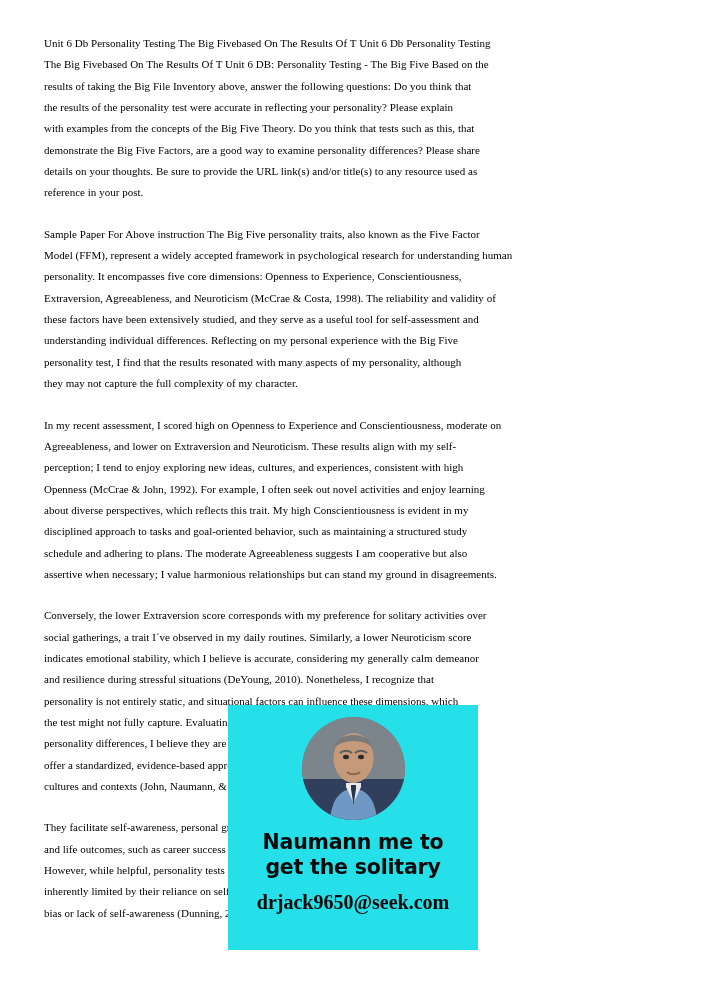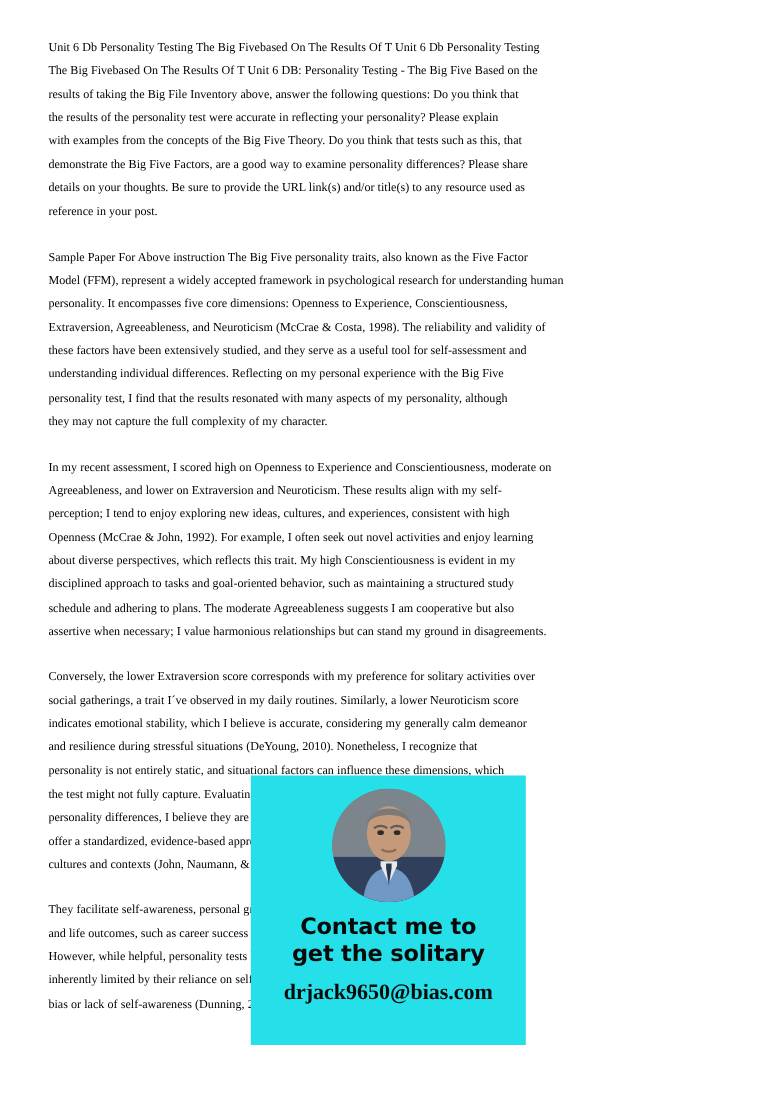--- a/index.html
+++ b/index.html
@@ -148,18 +148,18 @@
         <path d="M49 72 L51.5 88 L54 72 L54 68 L49 68 Z" fill="#27364f"></path>
         <ellipse cx="51.5" cy="41" rx="20" ry="25" fill="#c49a7a"></ellipse>
         <path d="M31 36 C31 20 72 20 72 36 C72 28 66 18 51.5 18 C37 18 31 28 31 36 Z" fill="#7b7a78"></path>
         <ellipse cx="44" cy="40" rx="3" ry="2.2" fill="#2b2b2b"></ellipse>
         <ellipse cx="59" cy="40" rx="3" ry="2.2" fill="#2b2b2b"></ellipse>
         <path d="M38 36 C41 33 47 33 50 36" stroke="#5d5c5a" stroke-width="2" fill="none"></path>
         <path d="M53 36 C56 33 62 33 65 36" stroke="#5d5c5a" stroke-width="2" fill="none"></path>
         <path d="M45 55 C48 58 55 58 58 55" stroke="#8d6a52" stroke-width="2" fill="none"></path>
       </svg>
     </div>
-    <div class="overlay-line first">Contact me to</div>
+    <div class="overlay-line first">Naumann me to</div>
     <div class="overlay-line">get the solitary</div>
-    <div class="overlay-email">drjack9650@bias.com</div>
+    <div class="overlay-email">drjack9650@seek.com</div>
   </div>
 
 </div>
 
 </body></html>

